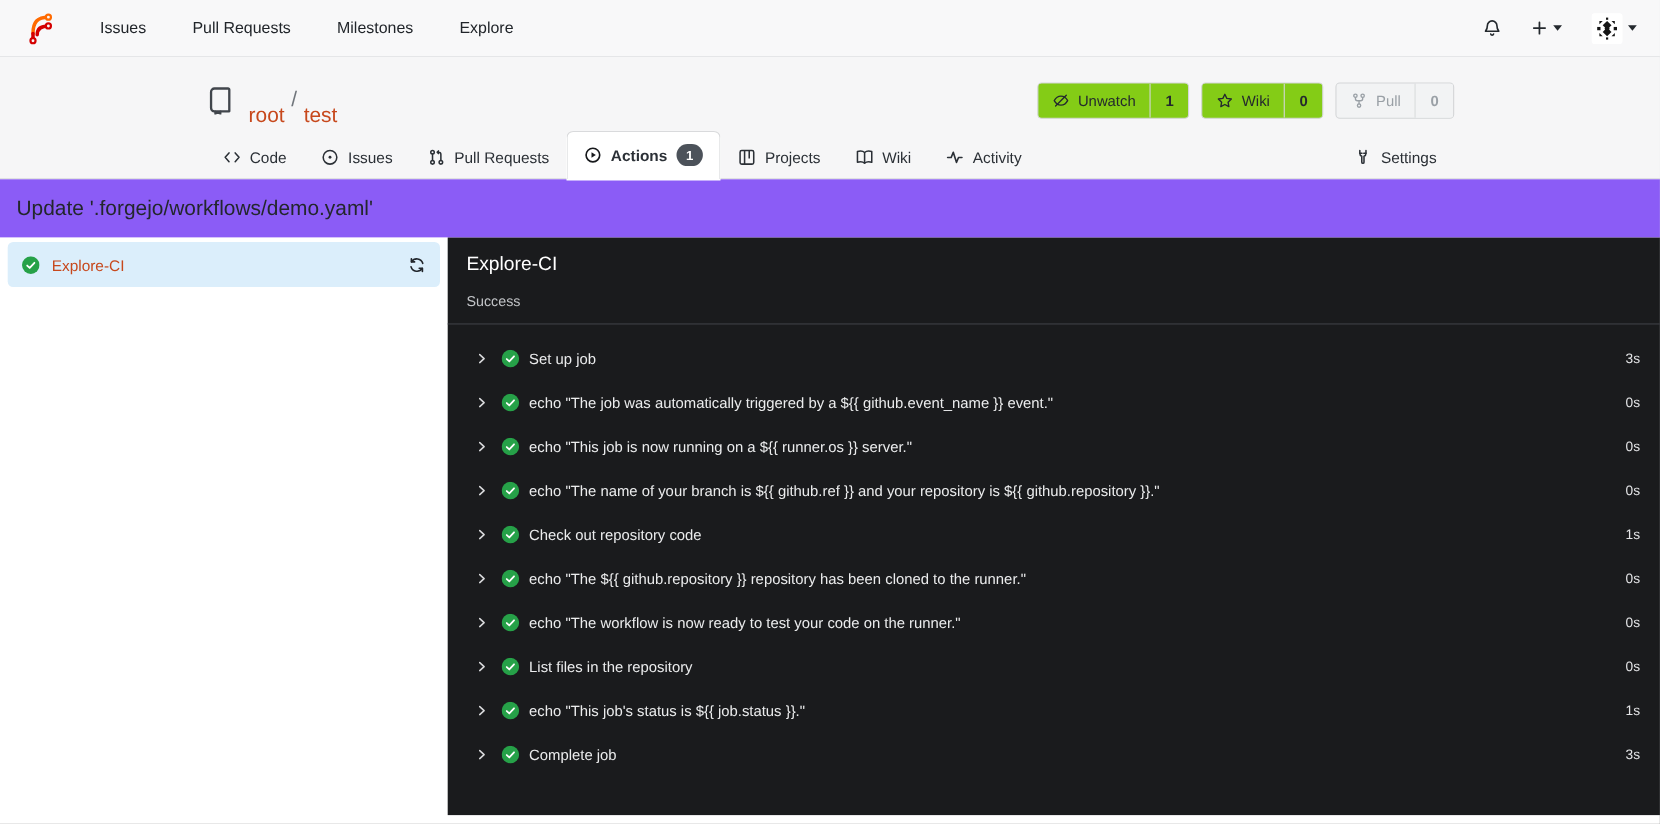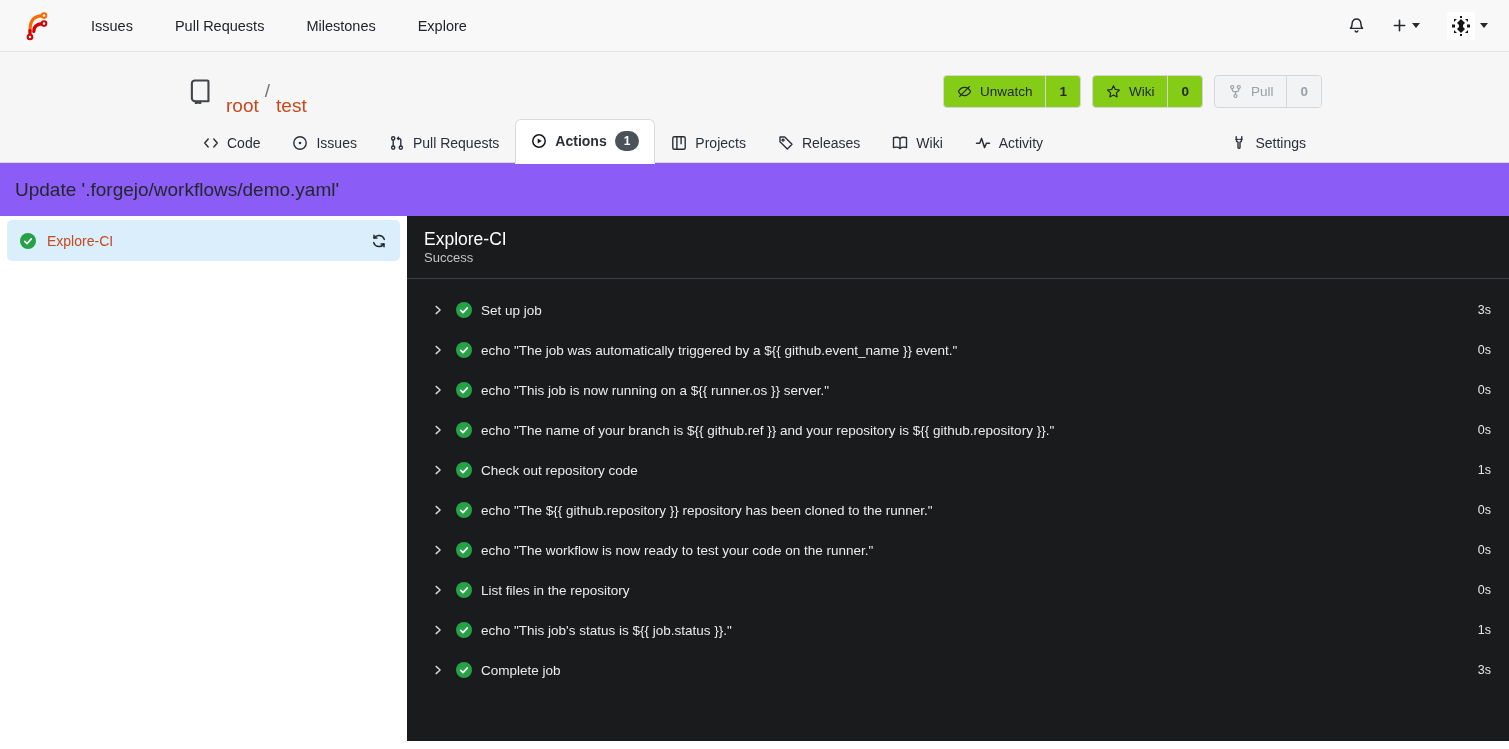--- a/index.html
+++ b/index.html
@@ -58,21 +58,21 @@
   .sidebar-job {
     height:41px; background:#dbeefb; border-radius:5px;
     display:flex; align-items:center; padding:0 13px; cursor:pointer;
   }
   .sidebar-job-name { color:#c7481c; font-size:14px; margin-left:11px; }
   .sidebar-refresh { margin-left:auto; color:#21262c; cursor:pointer; display:flex; }
 
   .run-panel { flex:1; background:#1a1b1d; display:flex; flex-direction:column; }
   .run-header { padding:13px 17px 13px; border-bottom:1px solid #3e4147; }
   .run-title { font-size:17.5px; color:#ffffff; font-weight:400; }
-  .run-status { font-size:13px; color:#c2c4c7; margin-top:0; }
+  .run-status { font-size:13px; color:#c2c4c7; margin-top:16px; }
   .steps { padding:11px 0; }
   .step { height:40px; display:flex; align-items:center; padding:0 18px 0 25px; cursor:pointer; }
   .step-chevron { color:#d8d9db; margin-right:12px; display:flex; }
   .step-check { margin-right:9px; display:flex; }
   .step-name { color:#ebeced; font-size:13.5px; }
   .step-duration { margin-left:auto; color:#e3e4e6; font-size:12.5px; }
 </style>
 </head>
 <body>
 
@@ -212,27 +212,20 @@
       </span>
       <span class="tab">
         <svg width="16" height="16" viewBox="0 0 16 16" fill="none" stroke="#2b3036" stroke-width="1.4" stroke-linejoin="round">
           <rect x="1.8" y="1.8" width="12.4" height="12.4" rx="1.5"></rect>
             <path d="M5.9 1.8v12.4M10.1 1.8v7.4"></path>
         </svg>
         <span>Projects</span>
       </span>
       <span class="tab">
         <svg width="16" height="16" viewBox="0 0 16 16" fill="none" stroke="#2b3036" stroke-width="1.4" stroke-linejoin="round">
-          <path d="M2 2h4.7L14 9.3 9.3 14 2 6.7z"></path>
-            <circle cx="5.1" cy="5.1" r="1"></circle>
-        </svg>
-        <span>Releases</span>
-      </span>
-      <span class="tab">
-        <svg width="16" height="16" viewBox="0 0 16 16" fill="none" stroke="#2b3036" stroke-width="1.4" stroke-linejoin="round">
           <path d="M8 3.6C6.6 2.3 4.2 2 1.5 2.7v9.8C4.2 11.8 6.6 12.1 8 13.4c1.4-1.3 3.8-1.6 6.5-.9V2.7C11.8 2 9.4 2.3 8 3.6z"></path>
             <path d="M8 3.6v9.8"></path>
         </svg>
         <span>Wiki</span>
       </span>
       <span class="tab">
         <svg width="16" height="16" viewBox="0 0 16 16" fill="none" stroke="#2b3036" stroke-width="1.5" stroke-linecap="round" stroke-linejoin="round">
           <path d="M1.5 8.2h3.2L6.6 3.4l2.9 9.2 1.9-4.4h3.1"></path>
         </svg>
         <span>Activity</span>

